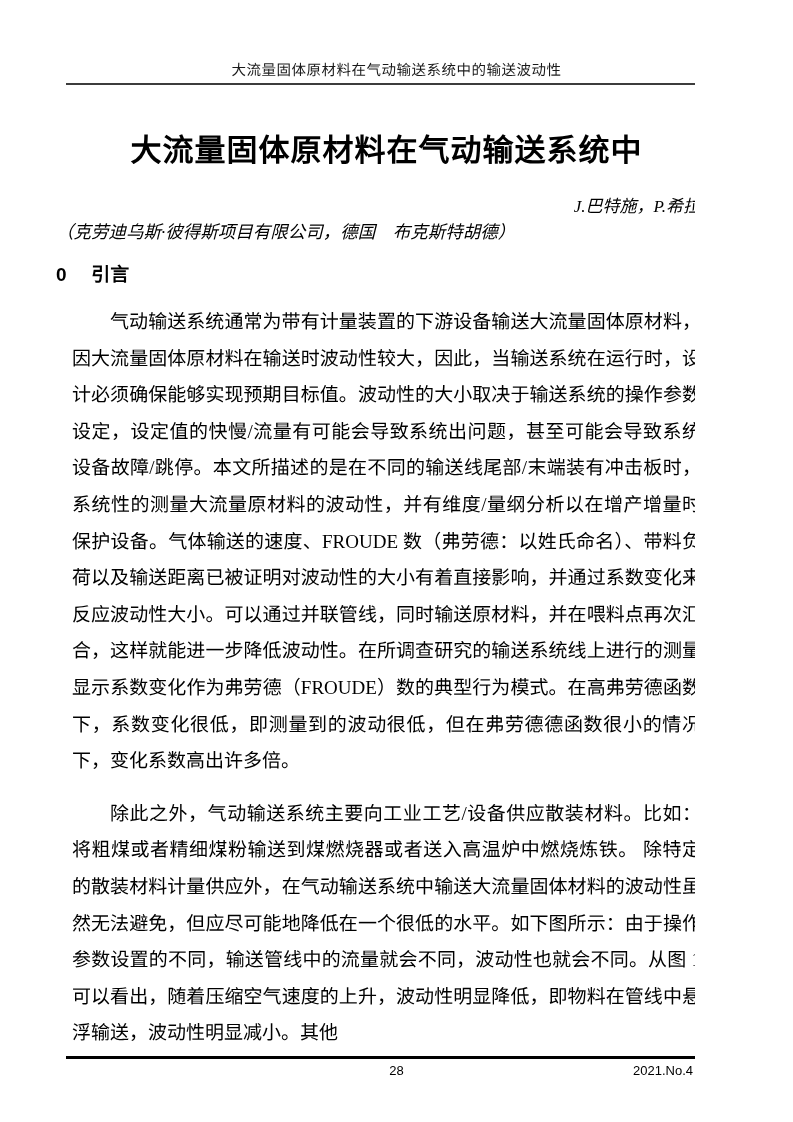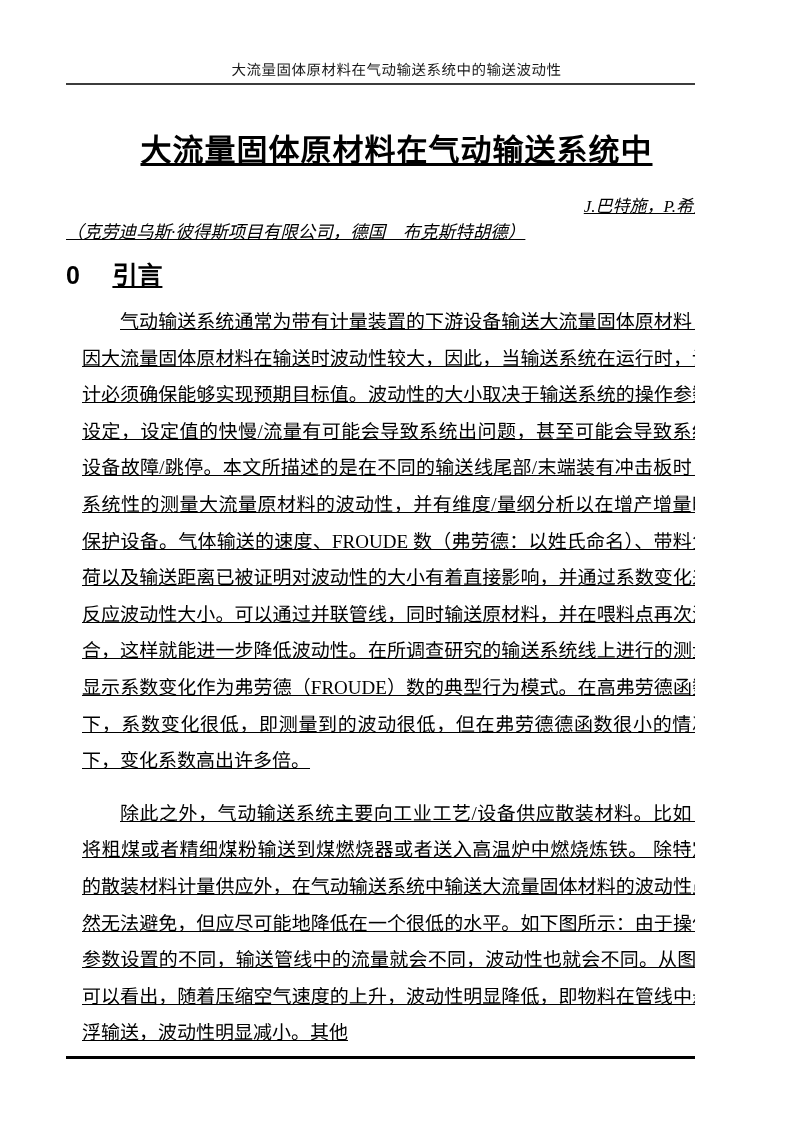--- a/index.html
+++ b/index.html
@@ -33,23 +33,22 @@
     top: 83px;
     left: 66px;
     width: 661px;
     height: 0;
     border-top: 2px solid #3c3c3c;
   }
   
   .main {
     position: absolute;
     top: 86px;
-    left: 66px;
+    left: 56px;
     width: 661px;
-    text-decoration: underline;
   }
   .article-title {
     margin: 43px 0 0 0;
     font-family: "Liberation Sans", "DejaVu Sans", sans-serif;
     font-weight: bold;
     font-size: 31px;
     line-height: 44px;
     letter-spacing: 1px;
     text-align: center;
     color: #000;
@@ -65,21 +64,21 @@
     font-size: 17.5px;
     line-height: 26px;
     margin-bottom: 17px;
     text-align: left;
     font-style: italic;
   }
   .section-heading {
     margin: 13px 0 14px 0;
     font-family: "Liberation Sans", "DejaVu Sans", sans-serif;
     font-weight: bold;
-    font-size: 25px;
+    font-size: 19px;
     line-height: 26px;
     color: #000;
   }
   .section-heading .sec-num {
     display: inline-block;
     margin-right: 1.3em;
   }
   .body-para {
     margin: 16px;
     font-size: 19px;
@@ -146,14 +145,18 @@
       <p class="body-para">气动输送系统通常为带有计量装置的下游设备输送大流量固体原材料，因大流量固体原材料在输送时波动性较大，因此，当输送系统在运行时，设计必须确保能够实现预期目标值。波动性的大小取决于输送系统的操作参数设定，设定值的快慢/流量有可能会导致系统出问题，甚至可能会导致系统设备故障/跳停。本文所描述的是在不同的输送线尾部/末端装有冲击板时，系统性的测量大流量原材料的波动性，并有维度/量纲分析以在增产增量时保护设备。气体输送的速度、FROUDE 数（弗劳德：以姓氏命名）、带料负荷以及输送距离已被证明对波动性的大小有着直接影响，并通过系数变化来反应波动性大小。可以通过并联管线，同时输送原材料，并在喂料点再次汇合，这样就能进一步降低波动性。在所调查研究的输送系统线上进行的测量显示系数变化作为弗劳德（FROUDE）数的典型行为模式。在高弗劳德函数下，系数变化很低，即测量到的波动很低，但在弗劳德德函数很小的情况下，变化系数高出许多倍。</p>
     </section>
 
     <section>
       <p class="body-para">除此之外，气动输送系统主要向工业工艺/设备供应散装材料。比如：将粗煤或者精细煤粉输送到煤燃烧器或者送入高温炉中燃烧炼铁。 除特定的散装材料计量供应外，在气动输送系统中输送大流量固体材料的波动性虽然无法避免，但应尽可能地降低在一个很低的水平。如下图所示：由于操作参数设置的不同，输送管线中的流量就会不同，波动性也就会不同。从图 1 可以看出，随着压缩空气速度的上升，波动性明显降低，即物料在管线中悬浮输送，波动性明显减小。其他</p>
     </section>
 
   </div>
 
   <div class="foot-rule"></div>
+  <div class="footer">
+    <span class="page-num">28</span>
+    <span class="issue">2021.No.4</span>
+  </div>
 
 </div>
 
 </body></html>

